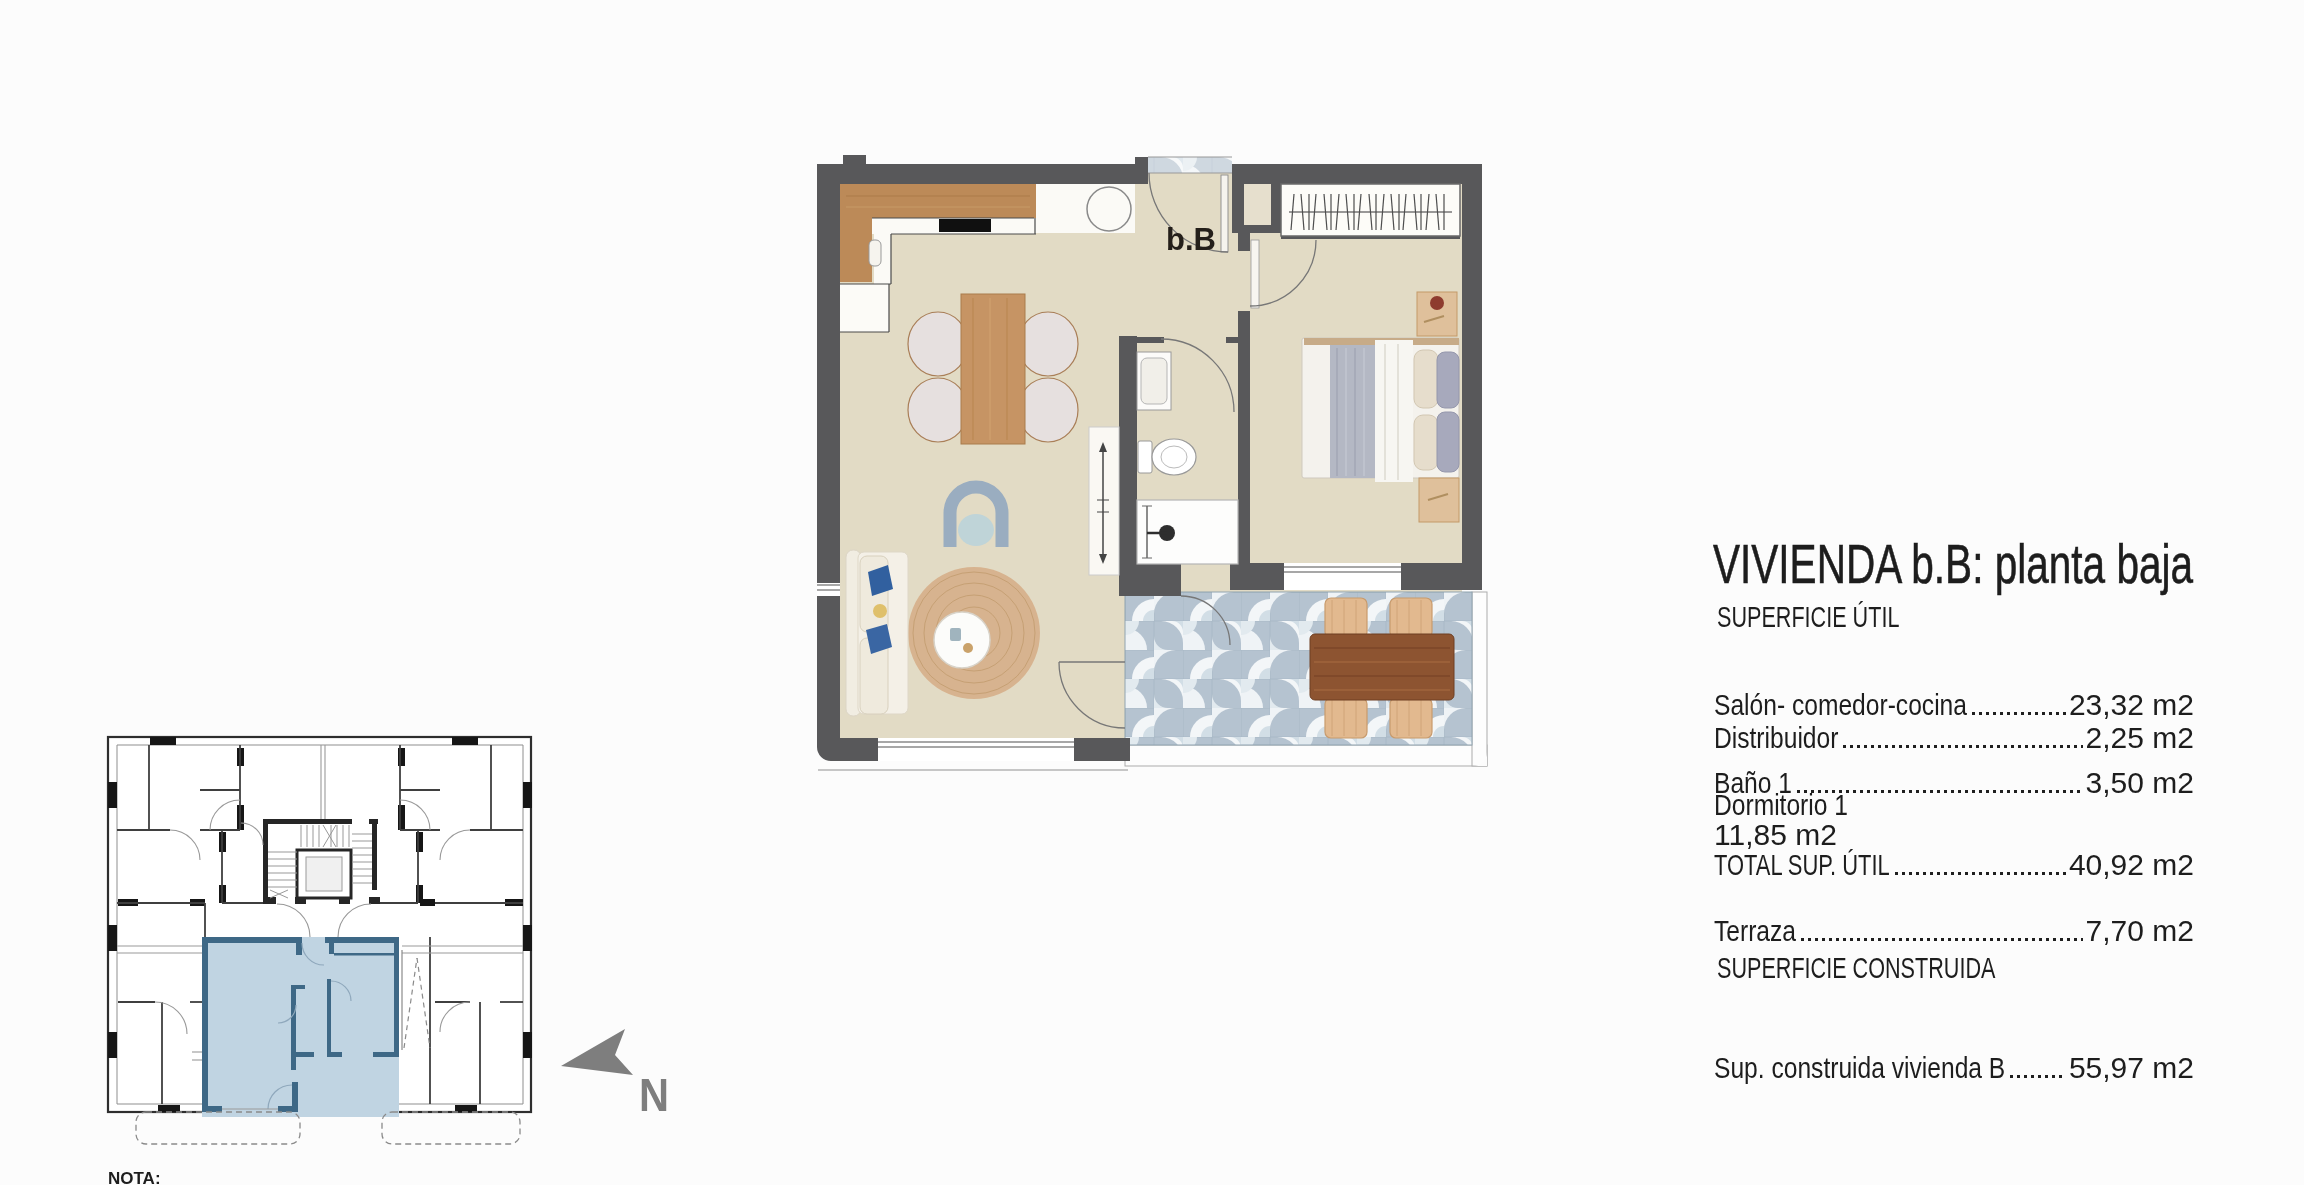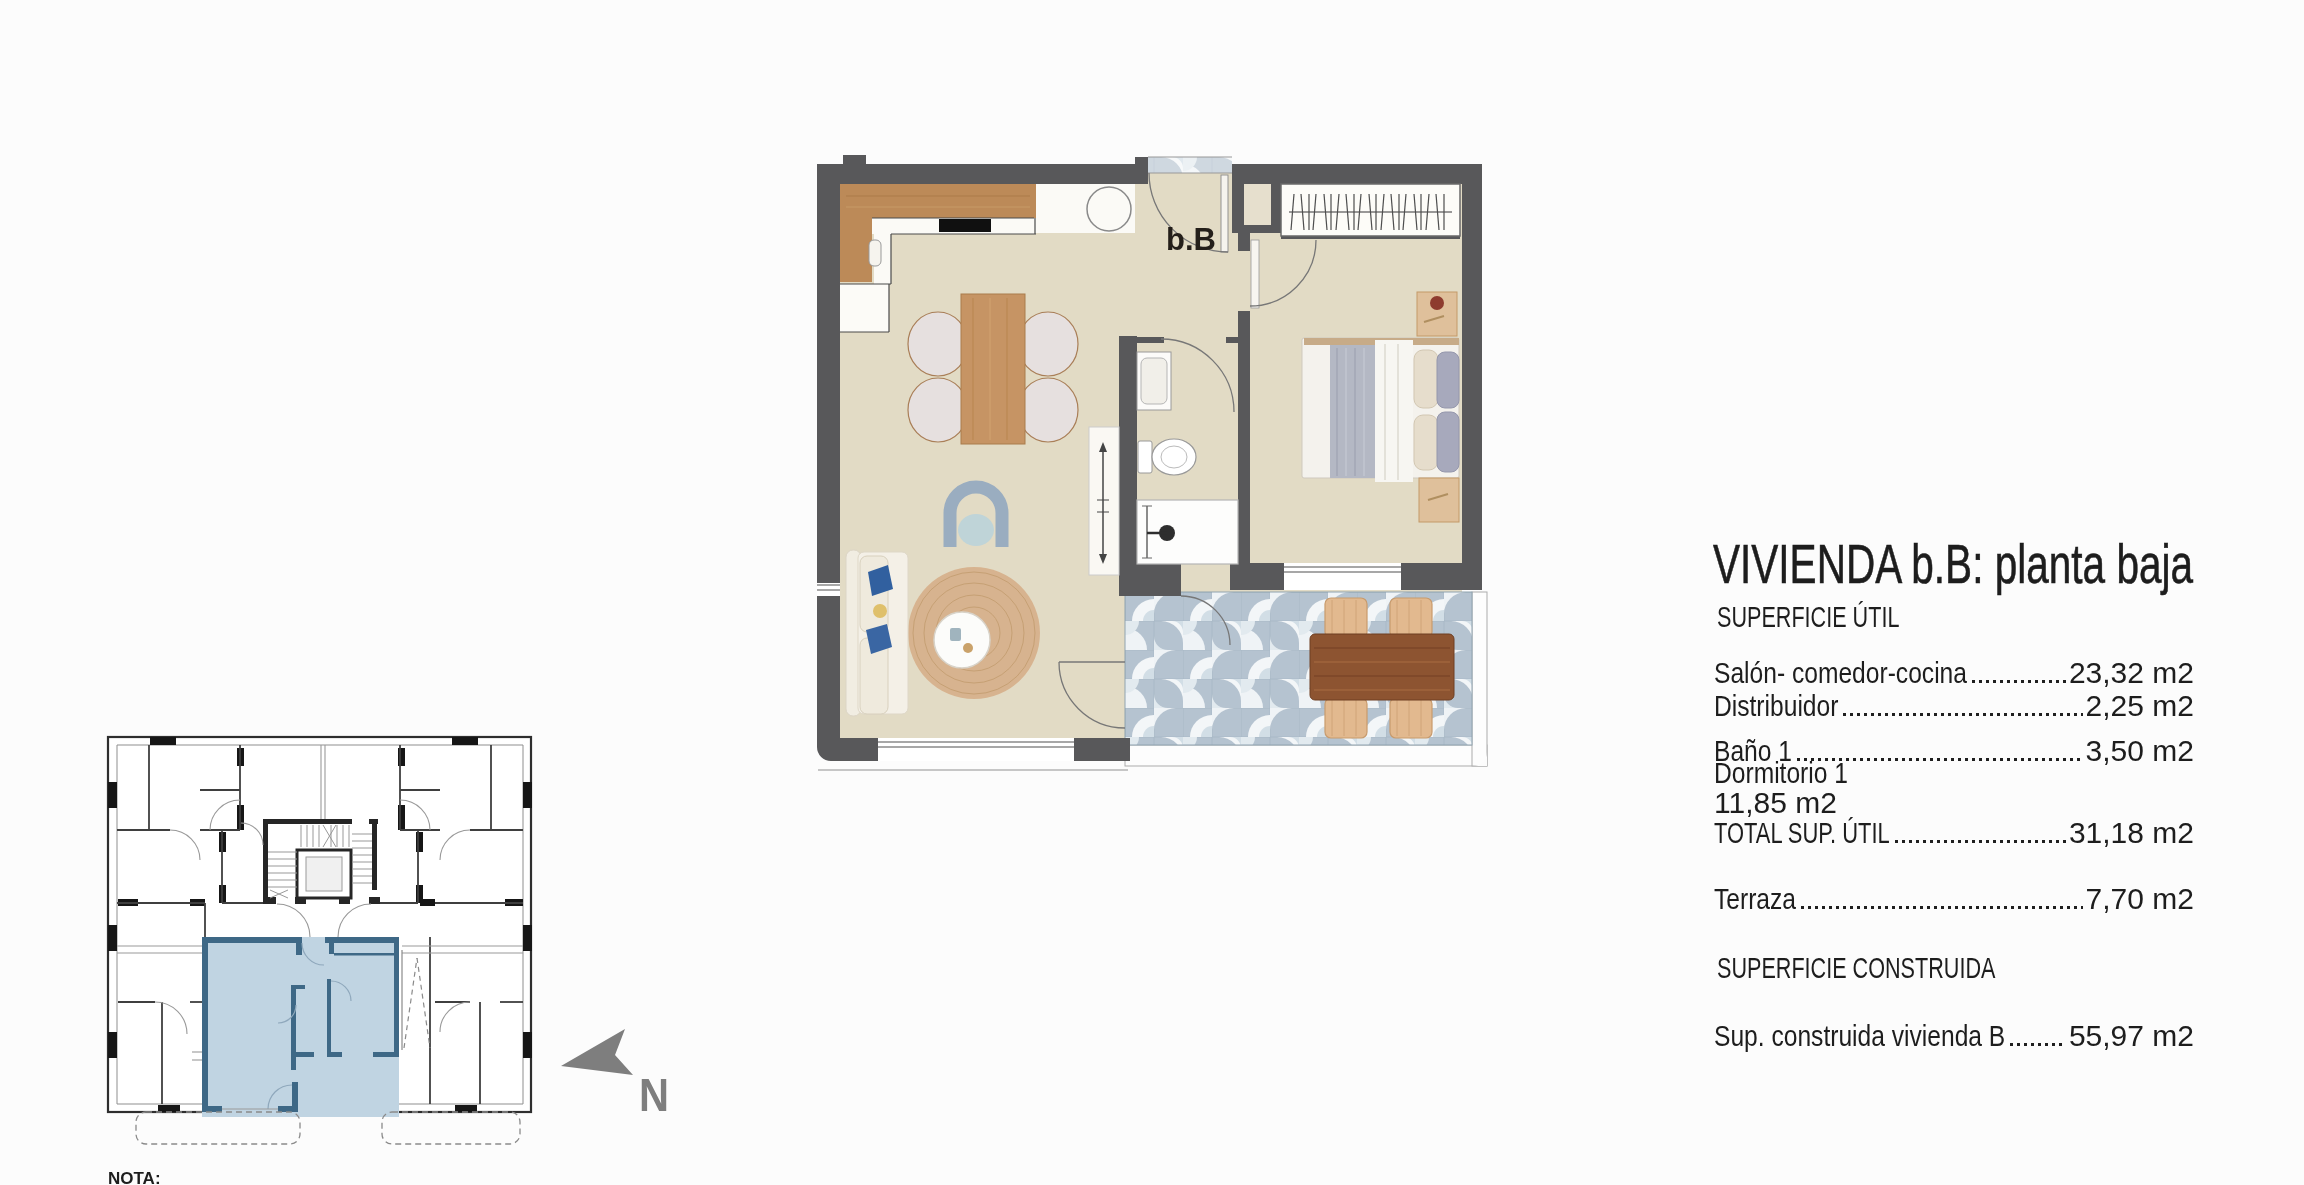--- a/index.html
+++ b/index.html
@@ -1,21 +1,21 @@
 <!DOCTYPE html>
 <html><head>
 <meta charset="utf-8">
 <style>
   html,body{margin:0;padding:0;}
   .page{position:relative;width:2304px;height:1185px;background:#fcfcfc;overflow:hidden;
         font-family:"Liberation Sans", sans-serif;}
   .abs{position:absolute;}
   .title{font-size:56px;color:#1d1d1d;white-space:nowrap;transform:scaleX(0.724);transform-origin:0 0;-webkit-text-stroke:0.6px #1d1d1d;}
   .h2{font-size:30px;color:#1d1d1d;white-space:nowrap;transform:scaleX(0.72);transform-origin:0 0;}
-  .row{display:flex;width:480px;font-size:30px;color:#1d1d1d;line-height:30px;white-space:nowrap;}
+  .row{display:flex;width:480px;font-size:30px;color:#1d1d1d;line-height:30px;white-space:nowrap;margin-top:32px;}
   .lab{display:inline-block;transform:scaleX(0.82);transform-origin:0 50%;}
   .caps{transform:scaleX(0.73);}
   .dots{flex:1;margin:0 3px;background-image:radial-gradient(circle,#1f1f1f 1.8px,transparent 2.0px);
         background-size:7px 7px;background-repeat:repeat-x;background-position:0 19.5px;}
   .bb{font-size:31px;font-weight:bold;color:#241f1a;margin-top:40px;}
   .nota{font-size:17px;font-weight:bold;color:#1d1d1d;}
 </style>
 </head>
 <body>
 <div class="page">
@@ -437,21 +437,21 @@
       <span>3,50 m2</span>
     </div>
 <div class="abs row" style="left:1714px;top:758px;flex-direction:column;">
       <span class="lab" style="margin-right:-29.4px">Dormitorio 1</span>
       <span class="dots"></span>
       <span>11,85 m2</span>
     </div>
 <div class="abs row" style="left:1714px;top:818px;text-align:right;">
       <span class="lab caps" style="margin-right:-65px">TOTAL SUP. ÚTIL</span>
       <span class="dots"></span>
-      <span>31,18 m2</span>
+      <span>40,92 m2</span>
     </div>
 <div class="abs row" style="left:1714px;top:884px;">
       <span class="lab" style="margin-right:-18px">Terraza</span>
       <span class="dots"></span>
       <span>7,70 m2</span>
     </div>
 <div class="abs h2" style="left:1717px;top:951px;">SUPERFICIE CONSTRUIDA</div>
 <div class="abs row" style="left:1714px;top:1021px;">
       <span class="lab" style="margin-right:-63.9px">Sup. construida vivienda B</span>
       <span class="dots"></span>

